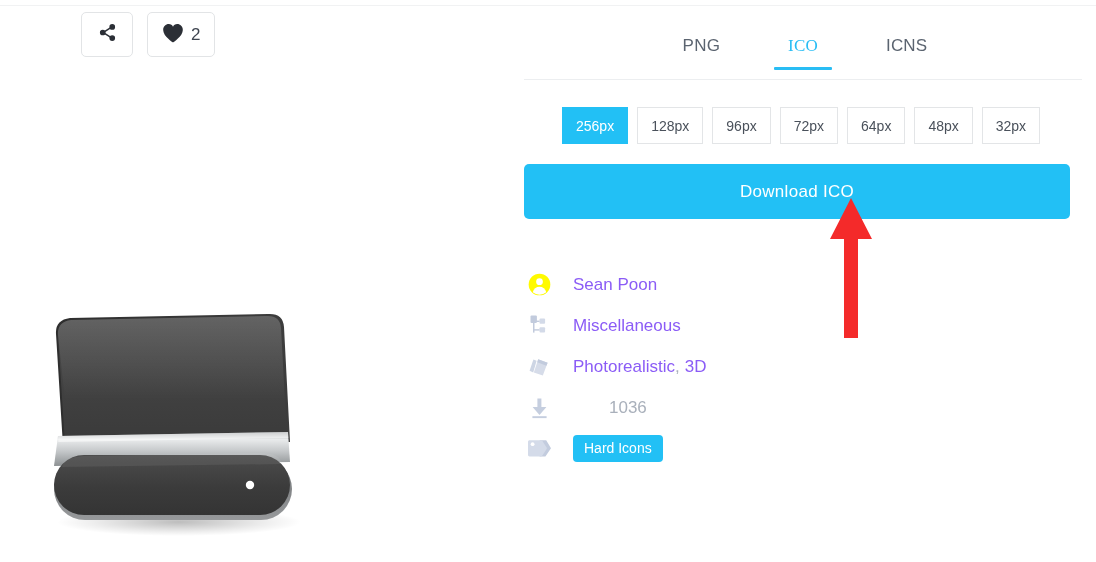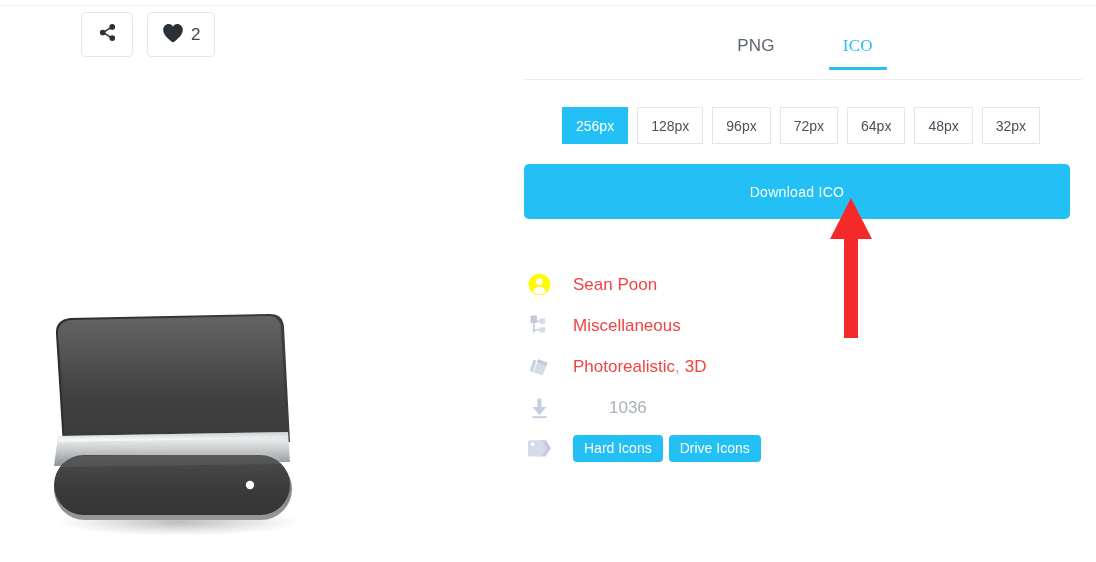--- a/index.html
+++ b/index.html
@@ -148,21 +148,21 @@
   .download-btn {
     position: absolute;
     left: 14px;
     top: 152px;
     width: 546px;
     height: 55px;
     background: #22c0f5;
     border: none;
     border-radius: 5px;
     color: #ffffff;
-    font-size: 14px;
+    font-size: 17px;
     font-family: "Liberation Sans", sans-serif;
     cursor: pointer;
     letter-spacing: 0.3px;
   }
 
   
   .annotation-arrow {
     position: absolute;
     left: 826px;
     top: 196px;
@@ -187,35 +187,35 @@
     width: 30px;
     min-width: 30px;
     height: 28px;
     display: flex;
     align-items: center;
     justify-content: center;
     margin-right: 19px;
   }
   .meta-link {
     font-size: 17px;
-    color: #ef4444;
+    color: #8b5cf6;
     text-decoration: none;
     cursor: pointer;
   }
   .meta-text {
     font-size: 17px;
     color: #a9b0bb;
     margin-left: 36px;
   }
   .meta-sep {
     font-size: 17px;
     color: #a9b0bb;
     margin-right: 5px;
   }
-  .tag-wrap { display: flex; gap: 6px; align-items: center; }
+  .tag-wrap { display: flex; gap: 0; align-items: center; }
   .tag-chip {
     background: #22c0f5;
     color: #ffffff;
     font-size: 14px;
     border-radius: 4px;
     padding: 6px 11px 7px 11px;
     text-decoration: none;
     line-height: 1;
     cursor: pointer;
     white-space: nowrap;
@@ -314,20 +314,21 @@
       </svg>
     </div>
 
   </div>
 
   <div class="right-col">
 
     <div class="format-tabs">
       <div class="tab">PNG</div>
       <div class="tab active">ICO</div>
+      <div class="tab">ICNS</div>
     </div>
     <div class="tabs-rule"></div>
 
     <div class="size-row">
       <div class="size-btn active">256px</div>
       <div class="size-btn">128px</div>
       <div class="size-btn">96px</div>
       <div class="size-btn">72px</div>
       <div class="size-btn">64px</div>
       <div class="size-btn">48px</div>
@@ -395,21 +396,20 @@
           <svg width="25" height="21" viewBox="0 0 25 21">
             <path d="M12.4 2.2 H19.2 L24 10.2 L18.4 18.4 H12.4 L17.6 10.2 Z" fill="#c3ccde"></path>
             <path d="M2.6 2.2 H13.8 C14.5 2.2 15 2.5 15.4 3.1 L19.6 9.6
                      C20 10 20 10.4 19.6 10.9 L15.4 17.4 C15 18 14.5 18.4 13.8 18.4
                      H2.6 C1.7 18.4 1 17.7 1 16.8 V3.8 C1 2.9 1.7 2.2 2.6 2.2 Z" fill="#d4dbe9"></path>
             <circle cx="5.6" cy="6.2" r="1.9" fill="#ffffff"></circle>
           </svg>
         </span>
         <span class="tag-wrap">
           <a class="tag-chip" href="#">Hard Icons</a>
-          <a class="tag-chip" href="#">Drive Icons</a>
         </span>
       </div>
 
     </div>
 
   </div>
 
   <div class="annotation-arrow">
     <svg width="50" height="142" viewBox="0 0 50 142">
       <polygon points="25,2 46,43 32,43 32,142 18,142 18,43 4,43" fill="#f42a2a"></polygon>

